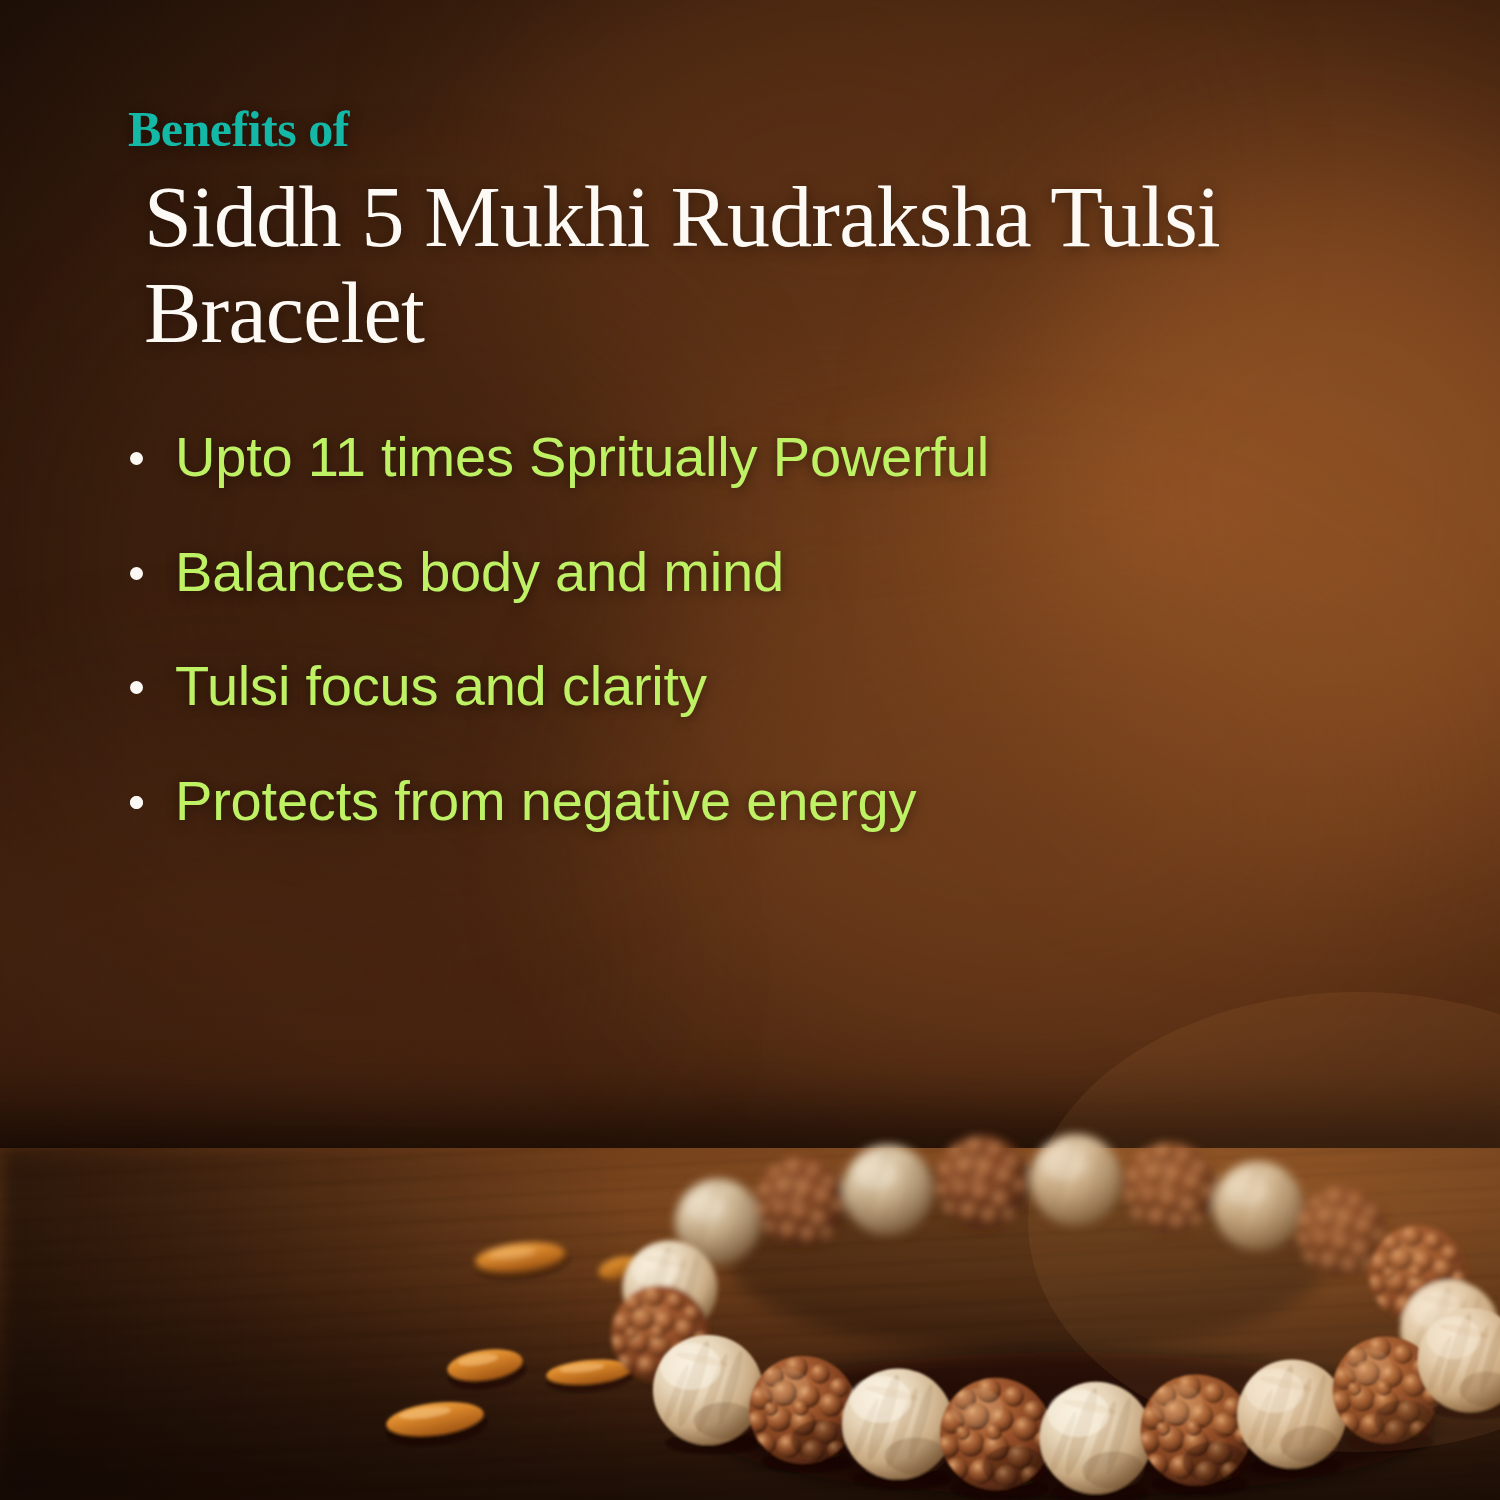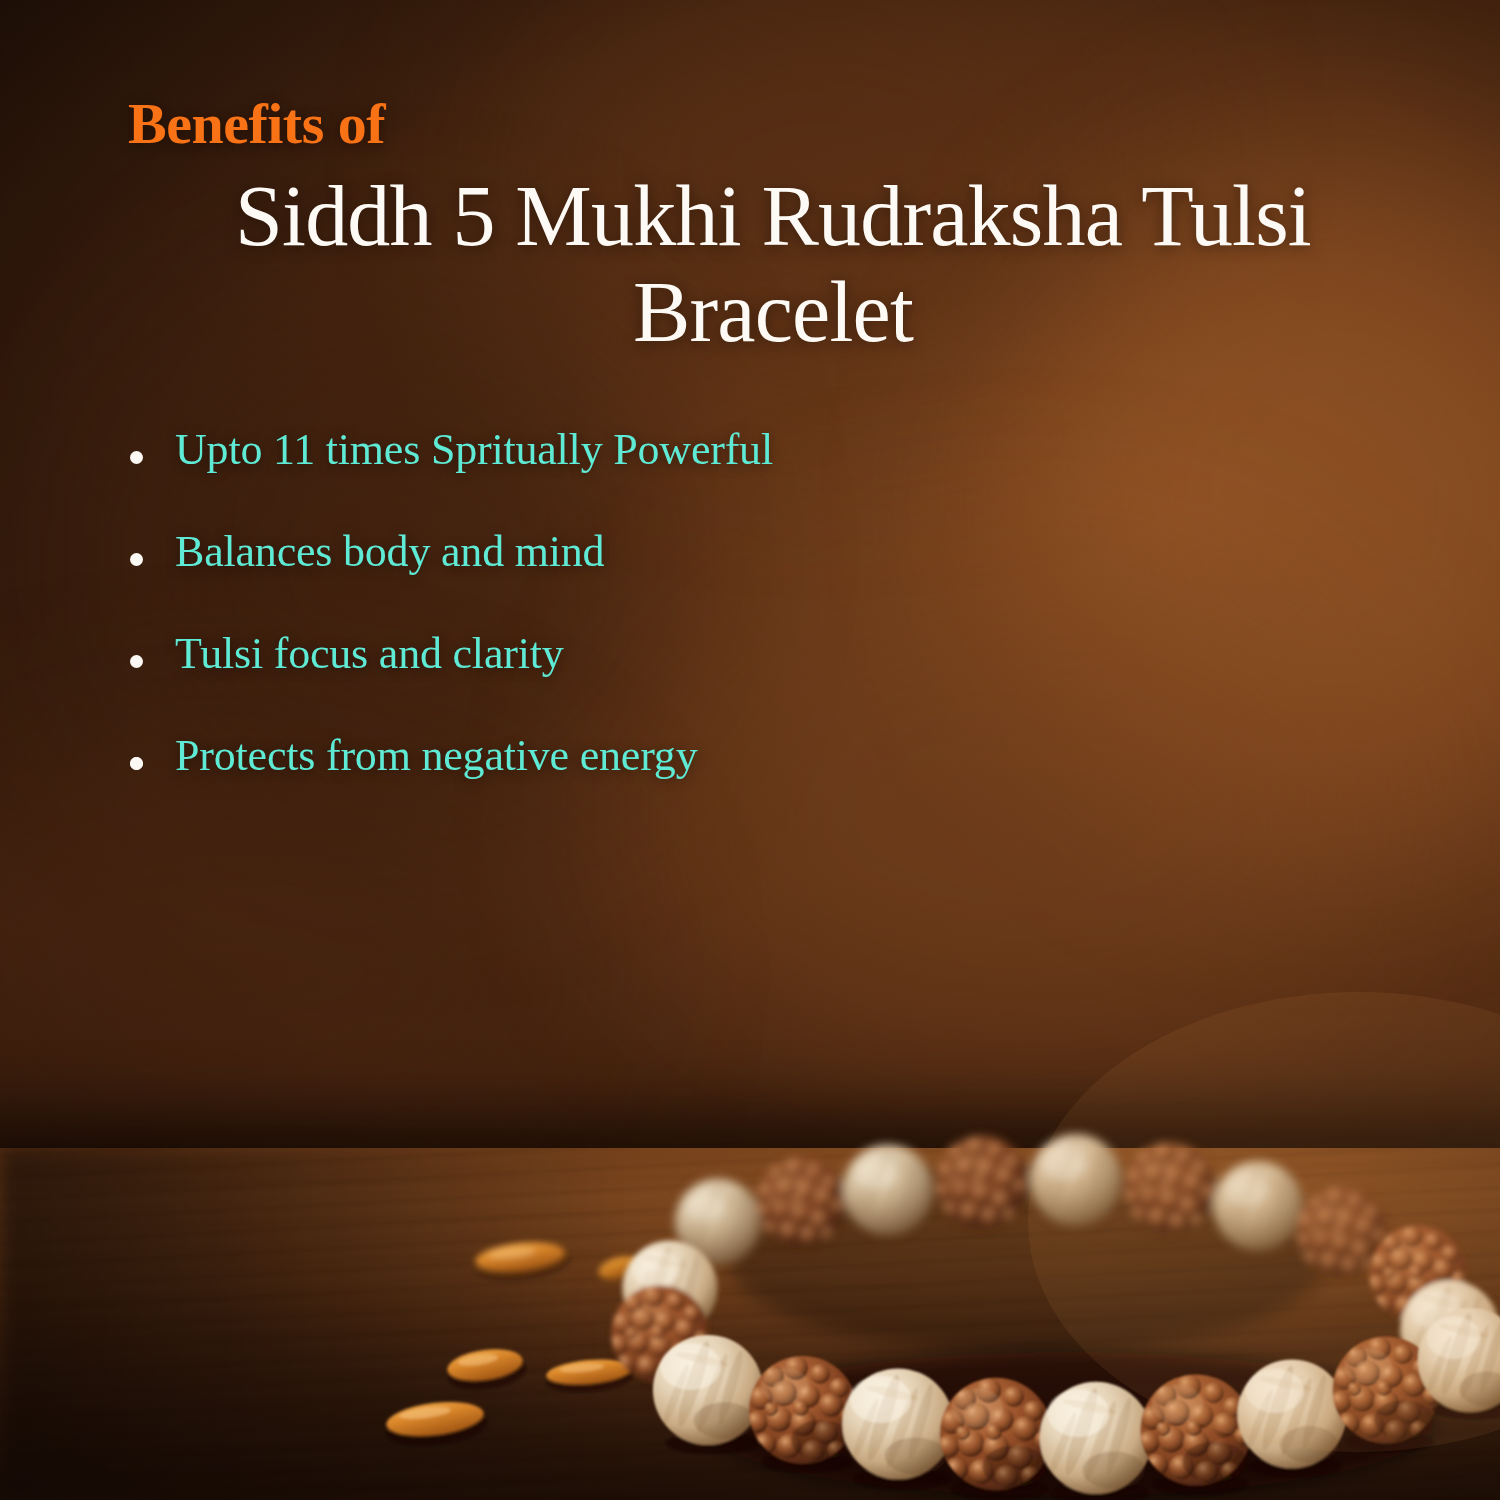--- a/index.html
+++ b/index.html
@@ -116,54 +116,53 @@
   .copy {
     position: absolute;
     left: 128px;
     top: 94px;
     width: 1290px;
     z-index: 30;
   }
   .kicker {
     font-family: "Liberation Serif", "DejaVu Serif", serif;
     font-weight: 700;
-    font-size: 58px;
+    font-size: 50px;
     line-height: 1.0;
-    color: #f97316;
+    color: #14b8a6;
     letter-spacing: -0.5px;
-    margin: 1px 0 10px 0;
+    margin: 10px 0 10px 0;
     text-shadow: 0 2px 12px rgba(20,8,2,0.55);
   }
   .title {
     font-family: "Liberation Serif", "DejaVu Serif", serif;
     font-weight: 400;
     font-size: 86px;
     line-height: 1.115;
     color: #fdfaf6;
     letter-spacing: -0.8px;
     margin: 16px;
     max-width: 1260px;
     text-shadow: 0 2px 14px rgba(20,8,2,0.5);
-    text-align: center;
   }
 
   .benefits {
     list-style: none;
     margin: 66px 0 0 0;
     padding: 0;
   }
   .benefit {
     position: relative;
     padding-left: 47px;
     margin-bottom: 56px;
-    font-family: Liberation Serif, serif;
+    font-family: Liberation Sans, sans-serif;
     font-weight: 400;
-    font-size: 44px;
+    font-size: 56px;
     line-height: 1.05;
-    color: #5eead4;
+    color: #bef264;
     letter-spacing: -0.2px;
     text-shadow: 0 2px 11px rgba(18,8,2,0.5);
   }
   .benefit:last-child { margin-bottom: 7px; }
   .benefit .dot {
     position: absolute;
     left: 2px;
     top: 24px;
     width: 13px;
     height: 13px;

